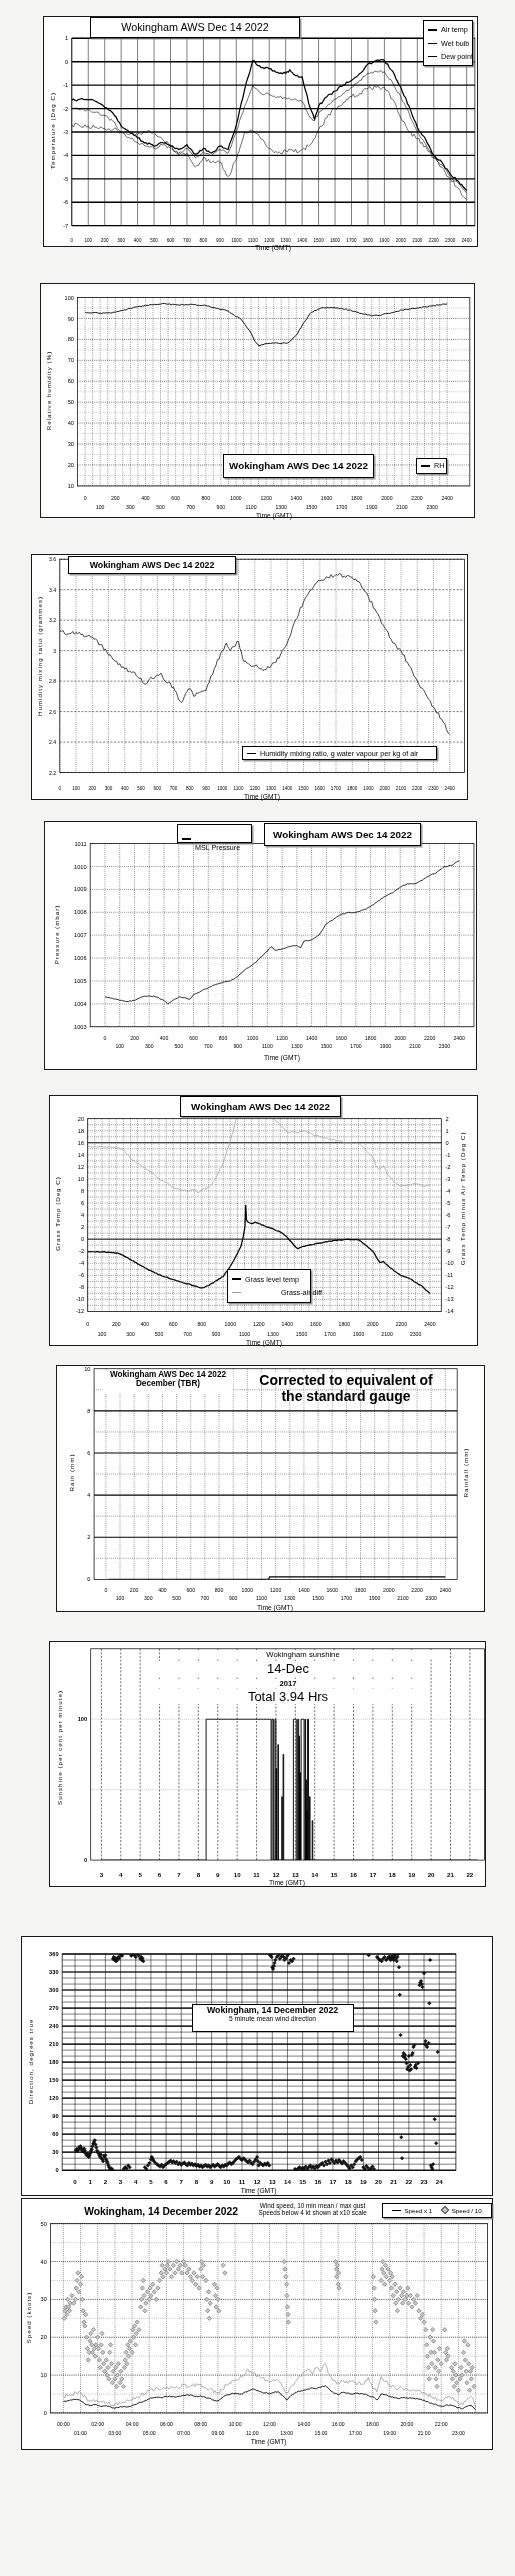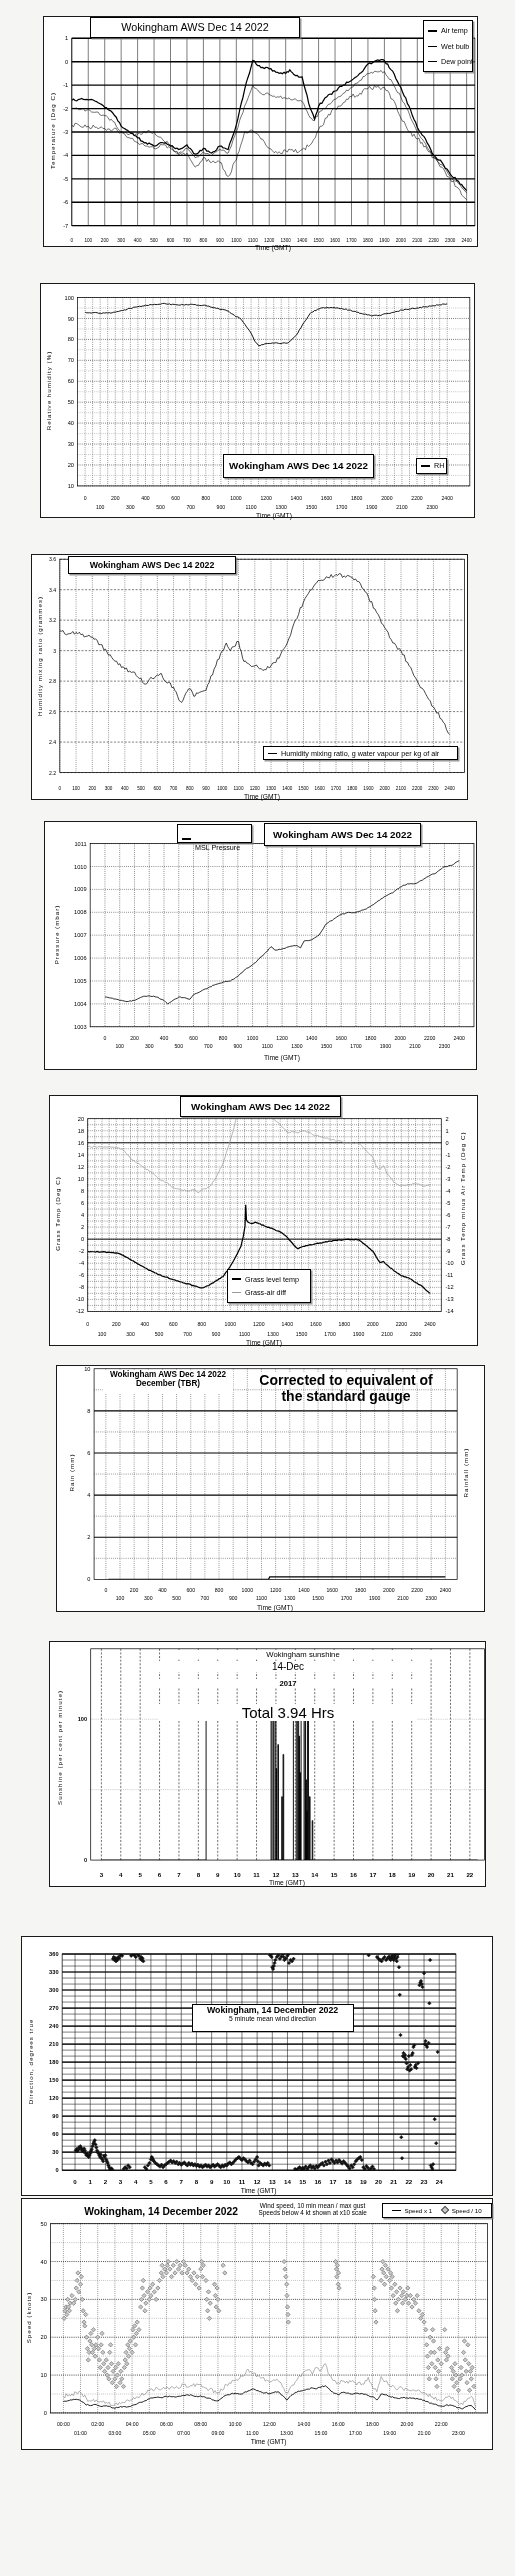--- a/index.html
+++ b/index.html
@@ -99,21 +99,21 @@
         <text x="47" y="181.5" text-anchor="end" font-size="11" font-family="Liberation Sans, sans-serif" fill="#000">-2</text>
         <text x="47" y="227" text-anchor="end" font-size="11" font-family="Liberation Sans, sans-serif" fill="#000">-3</text>
         <text x="47" y="272.5" text-anchor="end" font-size="11" font-family="Liberation Sans, sans-serif" fill="#000">-4</text>
         <text x="47" y="318" text-anchor="end" font-size="11" font-family="Liberation Sans, sans-serif" fill="#000">-5</text>
         <text x="47" y="363.5" text-anchor="end" font-size="11" font-family="Liberation Sans, sans-serif" fill="#000">-6</text>
         <text x="47" y="409" text-anchor="end" font-size="11" font-family="Liberation Sans, sans-serif" fill="#000">-7</text>
       </svg>
       <div class="ov ylab" style="left: -43px; top: 110px; width: 103px; font-size: 6.2px;">Temperature (Deg C)</div>
       <div class="ov xlab" style="left: 188px; top: 227px; width: 82px; font-size: 6.7px;">Time (GMT)</div>
       <div class="ov tbox" style="left: 46px; top: 0px; width: 208px; height: 19.6px; font-size: 10.8px; display: flex; align-items: center; justify-content: center;">Wokingham AWS Dec 14 2022</div>
-      <div class="ov tbox" style="left: 379px; top: 3.6px; width: 50px; height: 52px; font-size: 6.7px; display: flex; flex-direction: column; justify-content: space-around; align-items: flex-start; padding: 2.1px 4.1px; box-sizing: border-box;">
+      <div class="ov tbox" style="left: 379px; top: 3.6px; width: 50px; height: 46px; font-size: 6.7px; display: flex; flex-direction: column; justify-content: space-around; align-items: flex-start; padding: 2.1px 4.1px; box-sizing: border-box;">
         <div class="lgrow">
           <span class="sw sw-thick"></span>
           <span style="font-size: 7.2px; white-space: nowrap;">Air temp</span>
         </div>
         <div class="lgrow">
           <span class="sw sw-thin"></span>
           <span style="font-size: 7.2px; white-space: nowrap;">Wet bulb</span>
         </div>
         <div class="lgrow">
           <span class="sw sw-thin"></span>
@@ -316,21 +316,21 @@
         <text x="47" y="130.28571428571425" text-anchor="end" font-size="10" font-family="Liberation Sans, sans-serif" fill="#000">3.2</text>
         <text x="47" y="189.42857142857147" text-anchor="end" font-size="10" font-family="Liberation Sans, sans-serif" fill="#000">3</text>
         <text x="47" y="248.57142857142864" text-anchor="end" font-size="10" font-family="Liberation Sans, sans-serif" fill="#000">2.8</text>
         <text x="47" y="307.7142857142857" text-anchor="end" font-size="10" font-family="Liberation Sans, sans-serif" fill="#000">2.6</text>
         <text x="47" y="366.85714285714295" text-anchor="end" font-size="10" font-family="Liberation Sans, sans-serif" fill="#000">2.4</text>
         <text x="47" y="426" text-anchor="end" font-size="10" font-family="Liberation Sans, sans-serif" fill="#000">2.2</text>
       </svg>
       <div class="ov ylab" style="left: -44px; top: 106px; width: 103px; font-size: 6.2px;">Humidity mixing ratio (grammes)</div>
       <div class="ov xlab" style="left: 189px; top: 238px; width: 82px; font-size: 6.7px;">Time (GMT)</div>
       <div class="ov tbox" style="left: 36px; top: 1px; width: 166px; height: 15.5px; font-size: 8.8px; font-weight: bold; display: flex; align-items: center; justify-content: center;">Wokingham AWS Dec 14 2022</div>
-      <div class="ov tbox" style="left: 231px; top: 191px; width: 195px; height: 14.4px; font-size: 6.7px; display: flex; flex-direction: column; justify-content: space-around; align-items: flex-start; padding: 2.1px 4.1px; box-sizing: border-box;">
+      <div class="ov tbox" style="left: 210px; top: 191px; width: 195px; height: 14.4px; font-size: 6.7px; display: flex; flex-direction: column; justify-content: space-around; align-items: flex-start; padding: 2.1px 4.1px; box-sizing: border-box;">
         <div class="lgrow">
           <span class="sw sw-thick"></span>
           <span style="font-size: 7.2px; white-space: nowrap;">Humidity mixing ratio, g water vapour per kg of air</span>
         </div>
       </div>
     </div>
     <div class="chart-box" style="left: 44px; top: 821px; width: 433px; height: 249px;">
       <svg width="433" height="249" viewBox="0 0 840 484">
         <defs>
           <clipPath id="clip-pressure">
@@ -576,21 +576,21 @@
       <div class="ov ylab" style="left: 361px; top: 114px; width: 103px; font-size: 6.2px;">Grass Temp minus Air Temp (Deg C)</div>
       <div class="ov xlab" style="left: 173px; top: 243px; width: 82px; font-size: 6.7px;">Time (GMT)</div>
       <div class="ov tbox" style="left: 130px; top: 0px; width: 159px; height: 19px; font-size: 9.8px; font-weight: bold; display: flex; align-items: center; justify-content: center;">Wokingham AWS Dec 14 2022</div>
       <div class="ov tbox" style="left: 177px; top: 173px; width: 84px; height: 34px; font-size: 6.7px; display: flex; flex-direction: column; justify-content: space-around; align-items: flex-start; padding: 2.1px 4.1px; box-sizing: border-box;">
         <div class="lgrow">
           <span class="sw sw-thick"></span>
           <span style="font-size: 7.2px; white-space: nowrap;">Grass level temp</span>
         </div>
         <div class="lgrow">
           <span class="sw sw-gray"></span>
-          <span style="font-size: 7.2px; white-space: nowrap;">Grass-air diff</span>
+          <span style="font-size: 7.2px; white-space: nowrap; margin-left: 36px;">Grass-air diff</span>
         </div>
       </div>
     </div>
     <div class="chart-box" style="left: 56px; top: 1365px; width: 429px; height: 247px;">
       <svg width="429" height="247" viewBox="0 0 833 479">
         <defs>
           <clipPath id="clip-rainfall">
             <rect x="72" y="5" width="705" height="409"></rect>
           </clipPath>
         </defs>
@@ -721,23 +721,23 @@
         <text x="701.8669950738916" y="455" text-anchor="middle" font-size="12" font-family="Liberation Sans, sans-serif" fill="#000" font-weight="bold">19</text>
         <text x="739.5024630541872" y="455" text-anchor="middle" font-size="12" font-family="Liberation Sans, sans-serif" fill="#000" font-weight="bold">20</text>
         <text x="777.1379310344828" y="455" text-anchor="middle" font-size="12" font-family="Liberation Sans, sans-serif" fill="#000" font-weight="bold">21</text>
         <text x="814.7733990147783" y="455" text-anchor="middle" font-size="12" font-family="Liberation Sans, sans-serif" fill="#000" font-weight="bold">22</text>
         <text x="72" y="153.66666666666666" text-anchor="end" font-size="11" font-family="Liberation Sans, sans-serif" fill="#000" font-weight="bold">100</text>
         <text x="72" y="427" text-anchor="end" font-size="11" font-family="Liberation Sans, sans-serif" fill="#000" font-weight="bold">0</text>
       </svg>
       <div class="ov ylab" style="left: -42px; top: 108px; width: 103px; font-size: 6.2px;">Sunshine (per cent per minute)</div>
       <div class="ov xlab" style="left: 196px; top: 237px; width: 82px; font-size: 6.7px;">Time (GMT)</div>
       <div class="ov plainbox" style="left: 124px; top: 7.7px; width: 258px; font-size: 7.7px;">Wokingham sunshine</div>
-      <div class="ov plainbox" style="left: 109px; top: 19px; width: 258px; font-size: 10px;">14-Dec</div>
+      <div class="ov plainbox" style="left: 109px; top: 19px; width: 258px; font-size: 13px;">14-Dec</div>
       <div class="ov plainbox" style="left: 109px; top: 37px; width: 258px; font-size: 7.7px; font-weight: bold;">2017</div>
-      <div class="ov plainbox" style="left: 109px; top: 62px; width: 258px; font-size: 15px;">Total 3.94 Hrs</div>
+      <div class="ov plainbox" style="left: 109px; top: 47px; width: 258px; font-size: 13px;">Total 3.94 Hrs</div>
     </div>
     <div class="chart-box heavy" style="left: 20.6px; top: 1936px; width: 472px; height: 260px;">
       <svg width="472" height="260" viewBox="0 0 917 505">
         <defs>
           <clipPath id="clip-wind_direction">
             <rect x="78" y="33" width="765" height="420"></rect>
           </clipPath>
         </defs>
         <line x1="103.05780346820808" y1="33" x2="103.05780346820808" y2="453" stroke="#000" stroke-width="1"></line>
         <line x1="132.53757225433526" y1="33" x2="132.53757225433526" y2="453" stroke="#000" stroke-width="1"></line>

